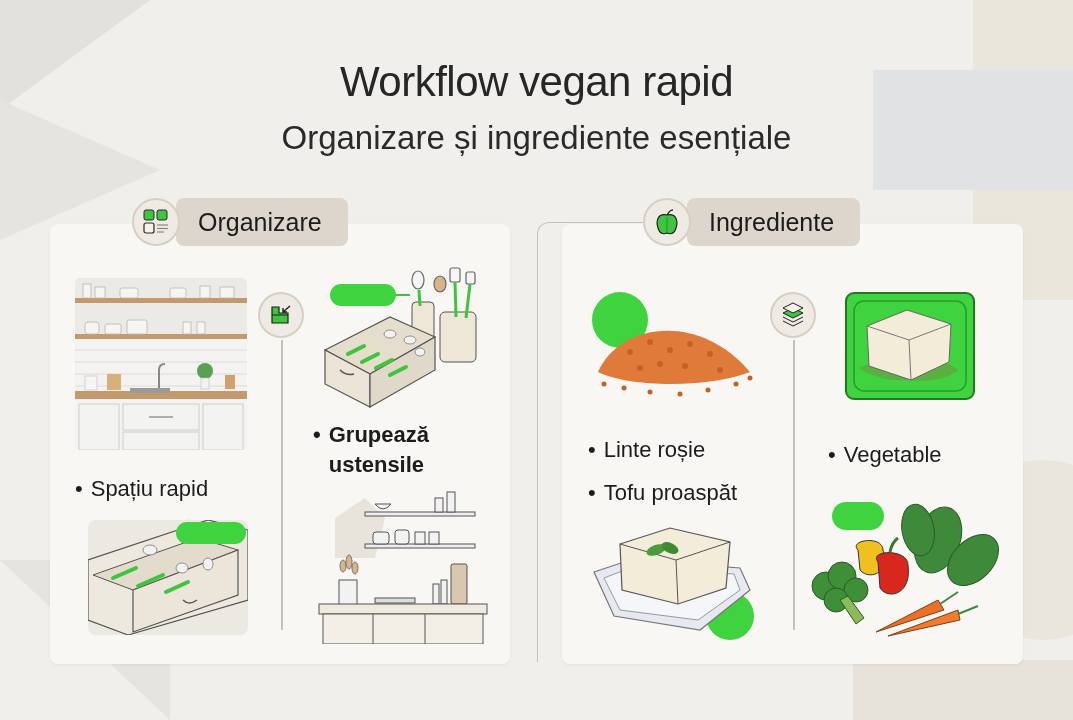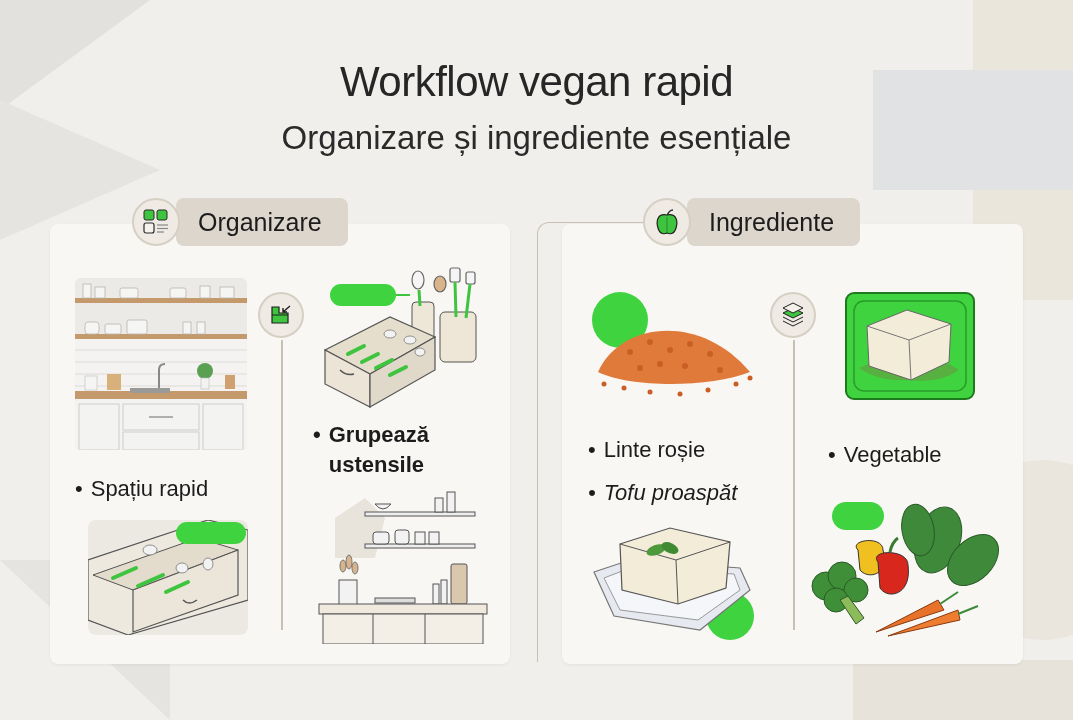--- a/index.html
+++ b/index.html
@@ -242,21 +242,21 @@
         <circle cx="60" cy="100" r="2.5"></circle>
         <circle cx="90" cy="102" r="2.5"></circle>
         <circle cx="118" cy="98" r="2.5"></circle>
         <circle cx="146" cy="92" r="2.5"></circle>
         <circle cx="160" cy="86" r="2.5"></circle>
     </g>
   </svg>
 </div>
 
 <div class="bullet" style="left:588px; top:412px;margin-top:23px;">Linte roșie</div>
-<div class="bullet" style="left:588px; top:478px;font-style:italic;">Tofu proaspăt</div>
+<div class="bullet" style="left:588px; top:478px;">Tofu proaspăt</div>
 
 <div class="illus" style="left:590px; top:520px; width:170px; height:120px;">
   <svg width="170" height="120" viewBox="0 0 170 120">
     <circle cx="140" cy="96" r="24" fill="#3fd33f"></circle>
     <path d="M4 52 L40 40 L150 48 L160 70 L110 110 L24 96 Z" fill="#e6eaf0" stroke="#777" stroke-width="1.2"></path>
     <path d="M14 58 L40 48 L144 54 L150 70 L108 100 L30 90 Z" fill="#f4f6f9" stroke="#999" stroke-width="1"></path>
     <path d="M30 24 L80 8 L140 22 L136 68 L88 84 L32 70 Z" fill="#f3ecd9" stroke="#555" stroke-width="1.2"></path>
     <path d="M30 24 L86 40 L140 22" stroke="#555" fill="none" stroke-width="1"></path>
     <line x1="86" y1="40" x2="88" y2="84" stroke="#555" stroke-width="1"></line>
     <ellipse cx="66" cy="30" rx="10" ry="5" fill="#4c9a3c" transform="rotate(-20 66 30)"></ellipse>

